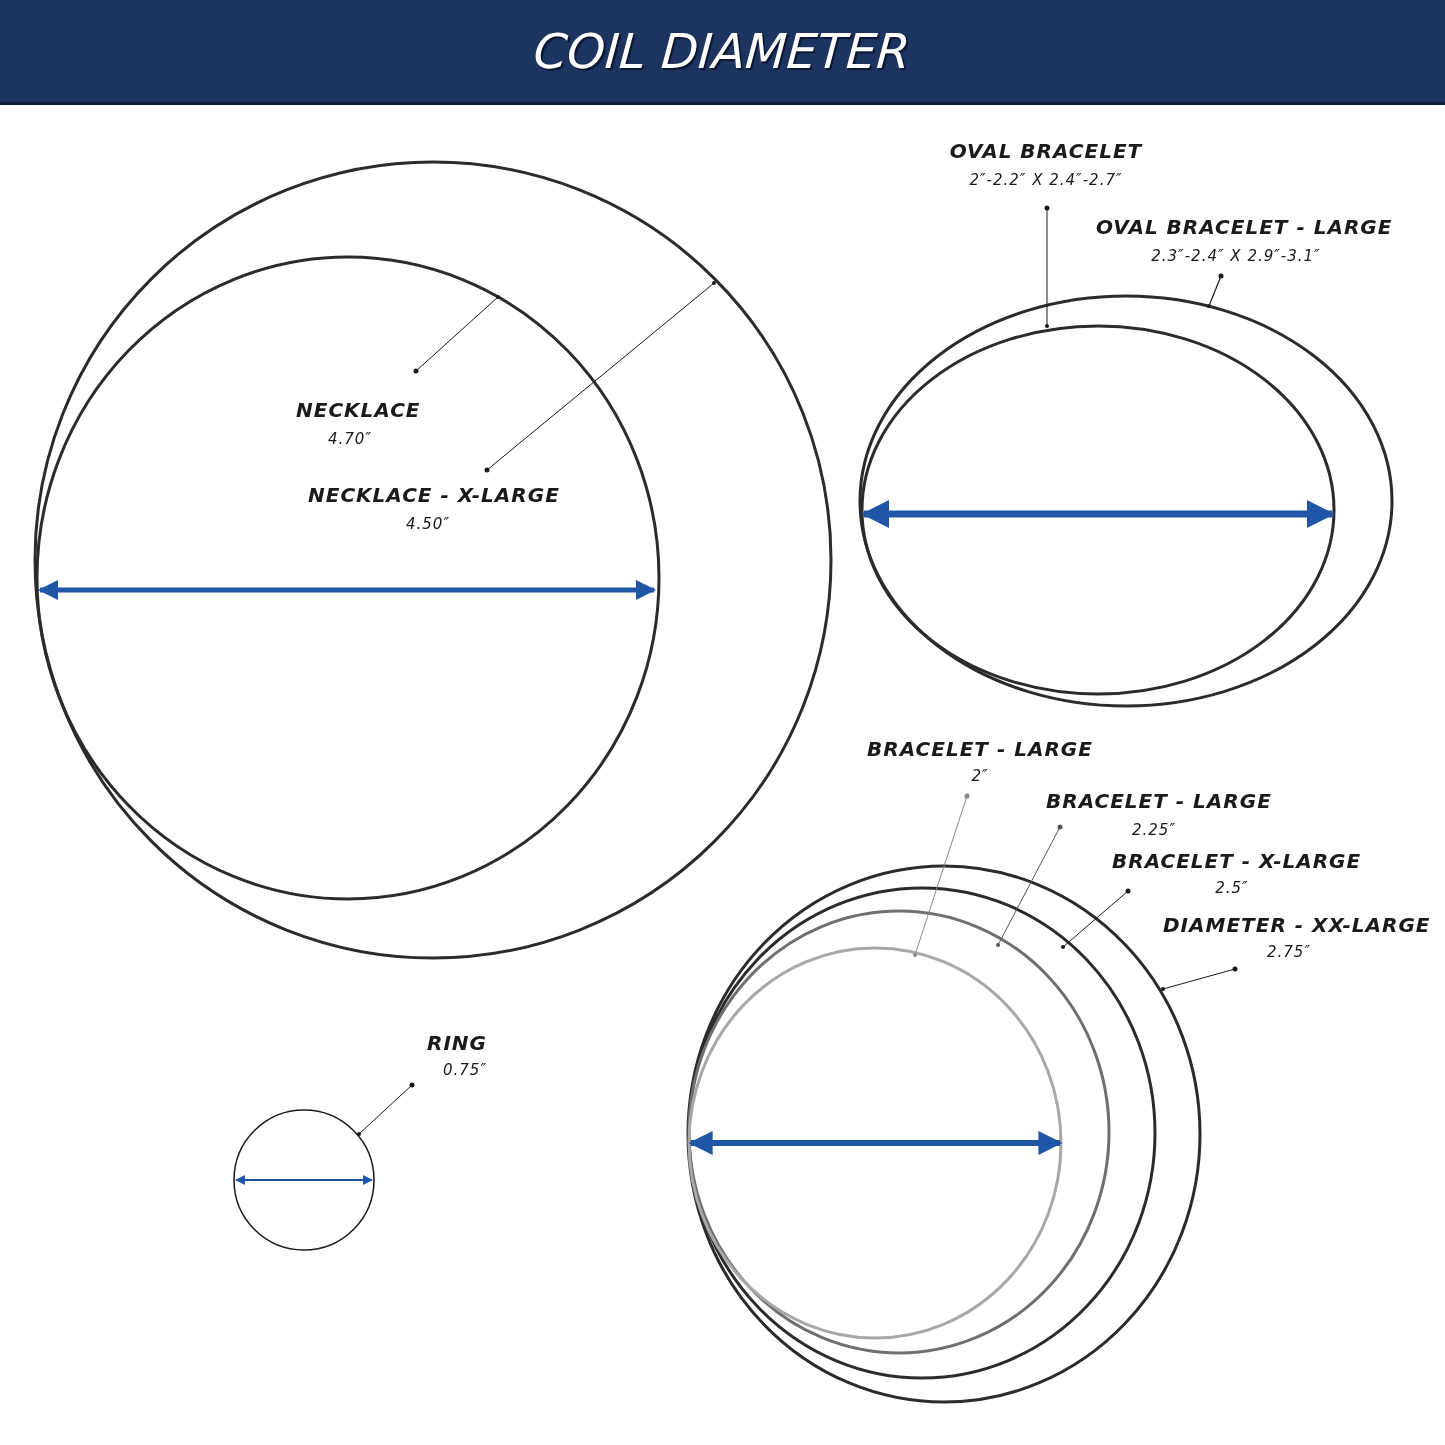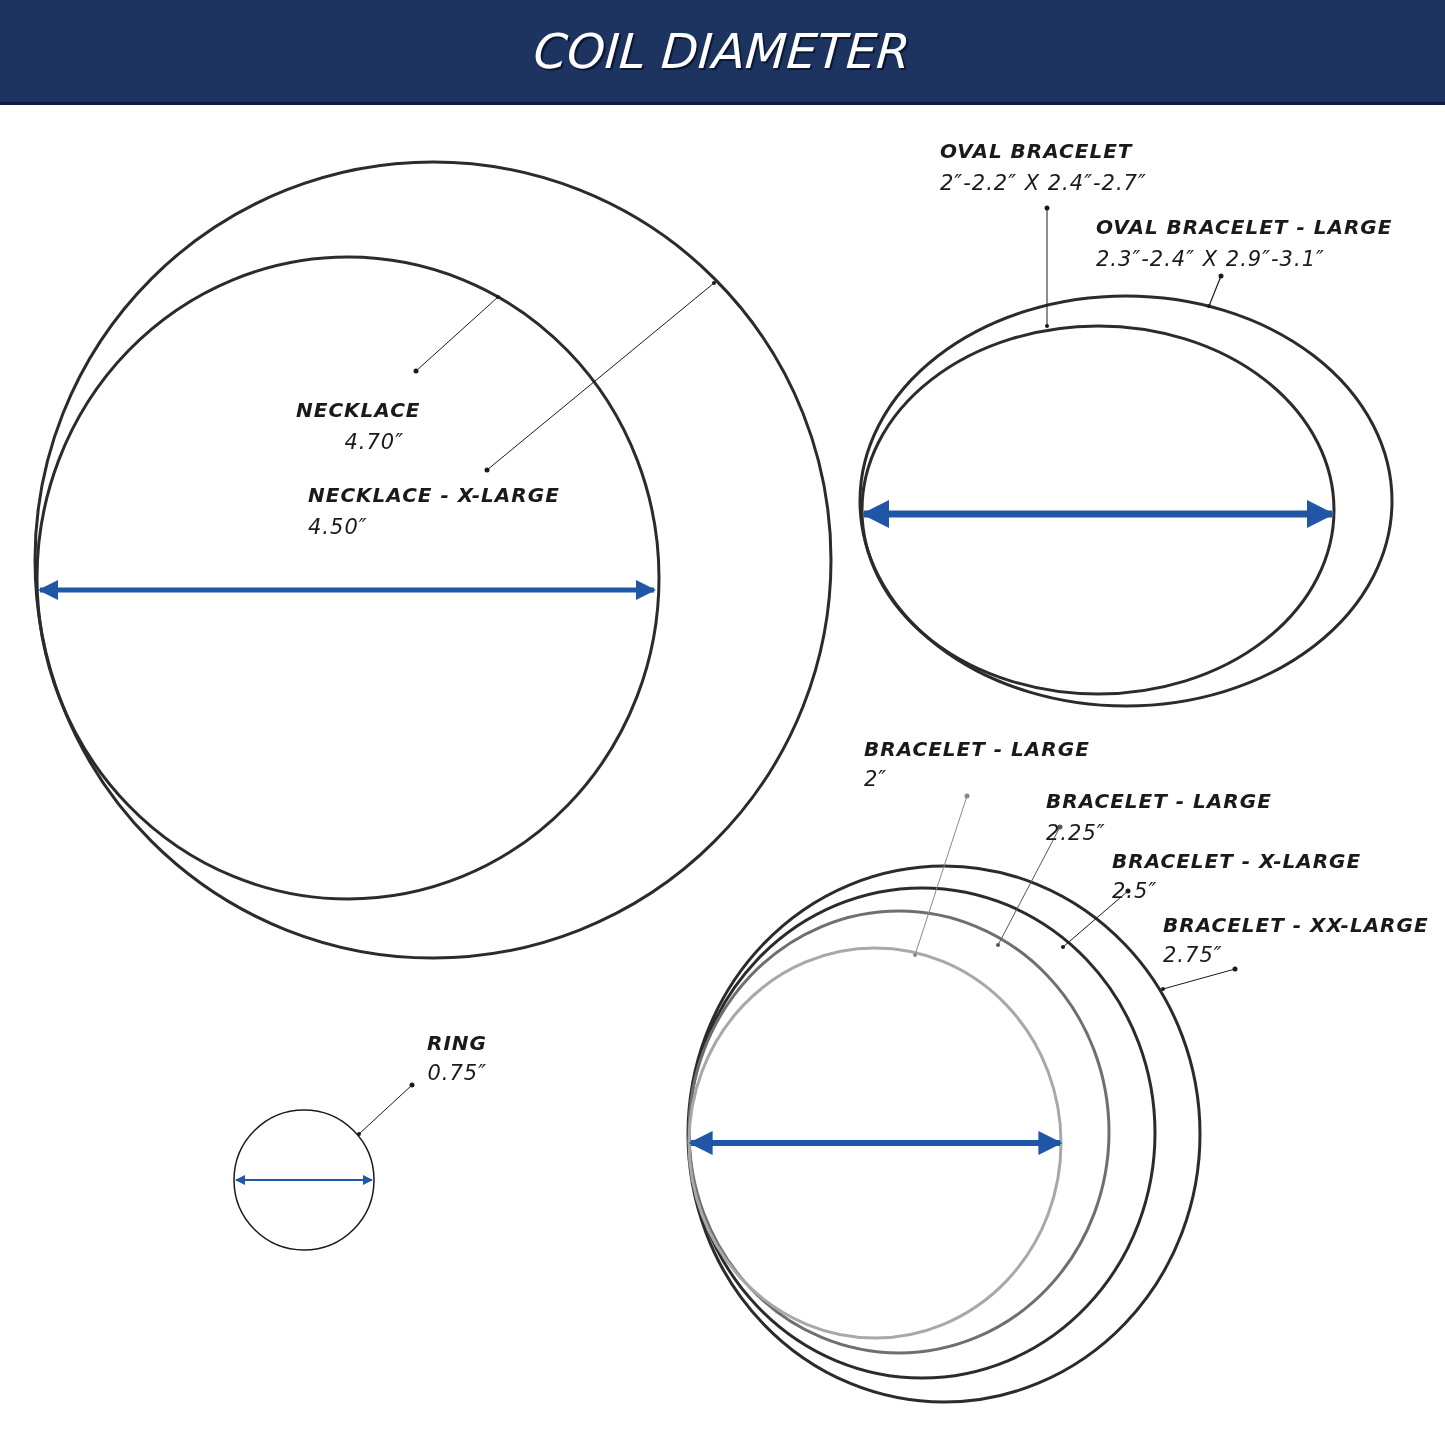--- a/index.html
+++ b/index.html
@@ -1,22 +1,22 @@
 <!DOCTYPE html>
 <html><head>
 <meta charset="utf-8">
 <style>
   html,body{margin:0;padding:0;background:#ffffff;}
   body{width:1445px;height:1445px;position:relative;overflow:hidden;font-family:"DejaVu Sans","Liberation Sans",sans-serif;}
   .header{position:absolute;left:0;top:0;width:1445px;height:102px;background:#1d3461;border-bottom:3px solid #0f1e3a;display:flex;align-items:center;justify-content:center;}
   .header h1{margin:0;color:#ffffff;font-weight:400;font-size:48px;letter-spacing:0px;font-style:italic;transform:skewX(-4deg);text-shadow:2px 2px 1px #0b1630;font-family:"DejaVu Sans","Liberation Sans",sans-serif;}
   svg.art{position:absolute;left:0;top:0;}
-  .lbl{position:absolute;font-style:italic;color:#1a1a1a;white-space:nowrap;line-height:1;}
+  .lbl{position:absolute;font-style:italic;color:#1a1a1a;white-space:nowrap;text-align:center;line-height:1;}
   .lbl .t{display:block;font-weight:700;font-size:20px;letter-spacing:1px;}
-  .lbl .v{display:block;font-weight:400;font-size:21px;margin-top:12px;letter-spacing:1px;}
+  .lbl .v{display:block;font-weight:400;font-size:15px;margin-top:12px;letter-spacing:1px;}
 </style>
 </head>
 <body>
 
 <div class="header">
   <h1>COIL DIAMETER</h1>
 </div>
 
 <svg class="art" width="1445" height="1445" viewBox="0 0 1445 1445">
   <defs>
@@ -74,21 +74,21 @@
 
   <g>
     <circle cx="304" cy="1180" r="70" fill="none" stroke="#1a1a1a" stroke-width="1.5"></circle>
     <line x1="236" y1="1180" x2="372" y2="1180" stroke="#1f56a6" stroke-width="2" marker-start="url(#ahs)" marker-end="url(#ahs)"></line>
     <line x1="412" y1="1085" x2="359" y2="1134" stroke="#1a1a1a" stroke-width="1"></line>
     <circle cx="412" cy="1085" r="2.5" fill="#1a1a1a"></circle>
     <circle cx="359" cy="1134" r="2" fill="#1a1a1a"></circle>
   </g>
 </svg>
 
-<div class="lbl" style="left:296px;top:400px;text-align:center;">
+<div class="lbl" style="left:296px;top:400px;text-align:left;">
   <span class="t">NECKLACE</span>
   <span class="v" style="margin-left:32px;">4.70″</span>
 </div>
 <div class="lbl" style="left:308px;top:485px;width:240px;">
   <span class="t">NECKLACE - X-LARGE</span>
   <span class="v">4.50″</span>
 </div>
 <div class="lbl" style="left:940px;top:141px;width:212px;">
   <span class="t">OVAL BRACELET</span>
   <span class="v">2″-2.2″ X 2.4″-2.7″</span>
@@ -103,19 +103,19 @@
 </div>
 <div class="lbl" style="left:1046px;top:791px;width:216px;">
   <span class="t">BRACELET  - LARGE</span>
   <span class="v" style="">2.25″</span>
 </div>
 <div class="lbl" style="left:1112px;top:851px;width:240px;">
   <span class="t">BRACELET  - X-LARGE</span>
   <span class="v" style="margin-top:10px;">2.5″</span>
 </div>
 <div class="lbl" style="left:1163px;top:915px;width:252px;">
-  <span class="t">BRACELET - XX-LARGE</span>
+  <span class="t">DIAMETER - XX-LARGE</span>
   <span class="v" style="margin-top:10px;">2.75″</span>
 </div>
 <div class="lbl" style="left:427px;top:1033px;text-align:left;">
   <span class="t">RING</span>
   <span class="v" style="margin-top:10px;text-align:right;">0.75″</span>
 </div>
 
 </body></html>

